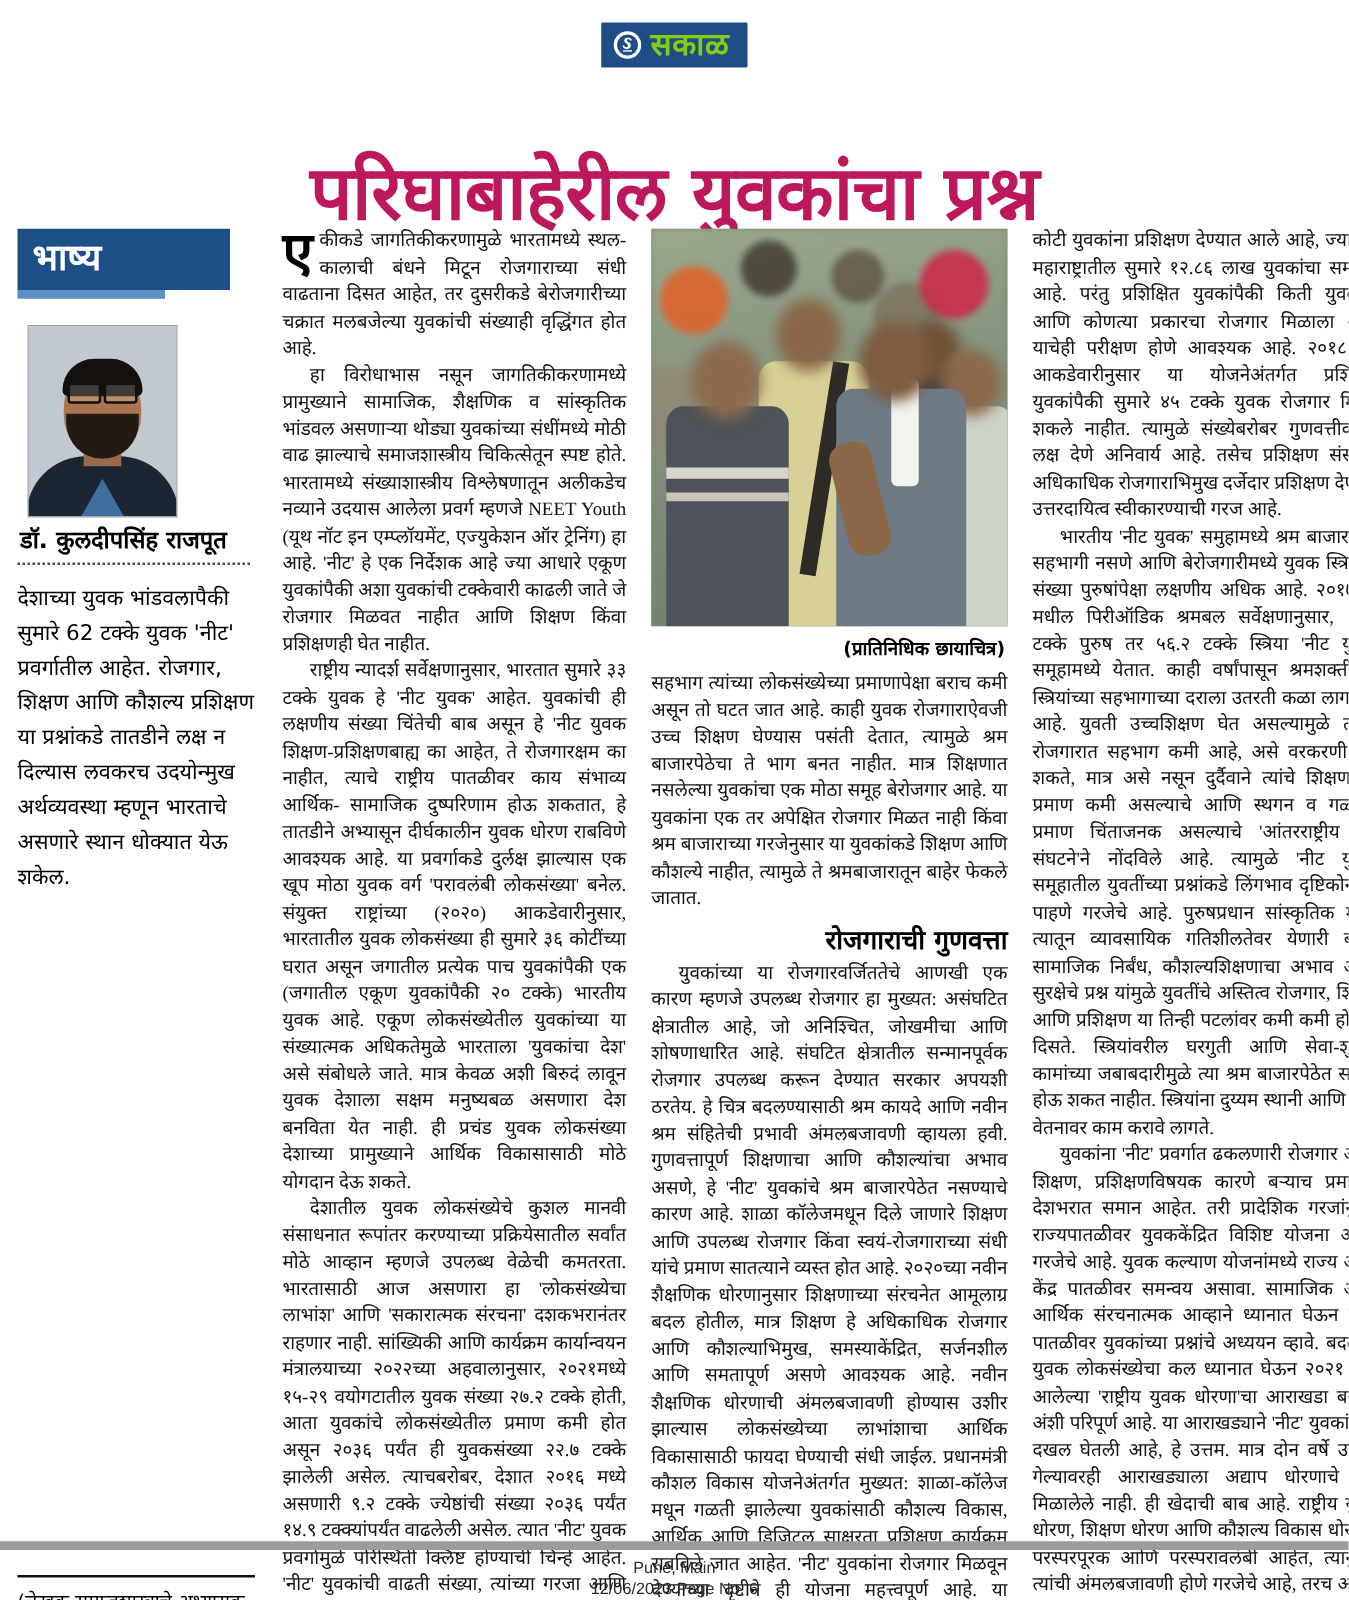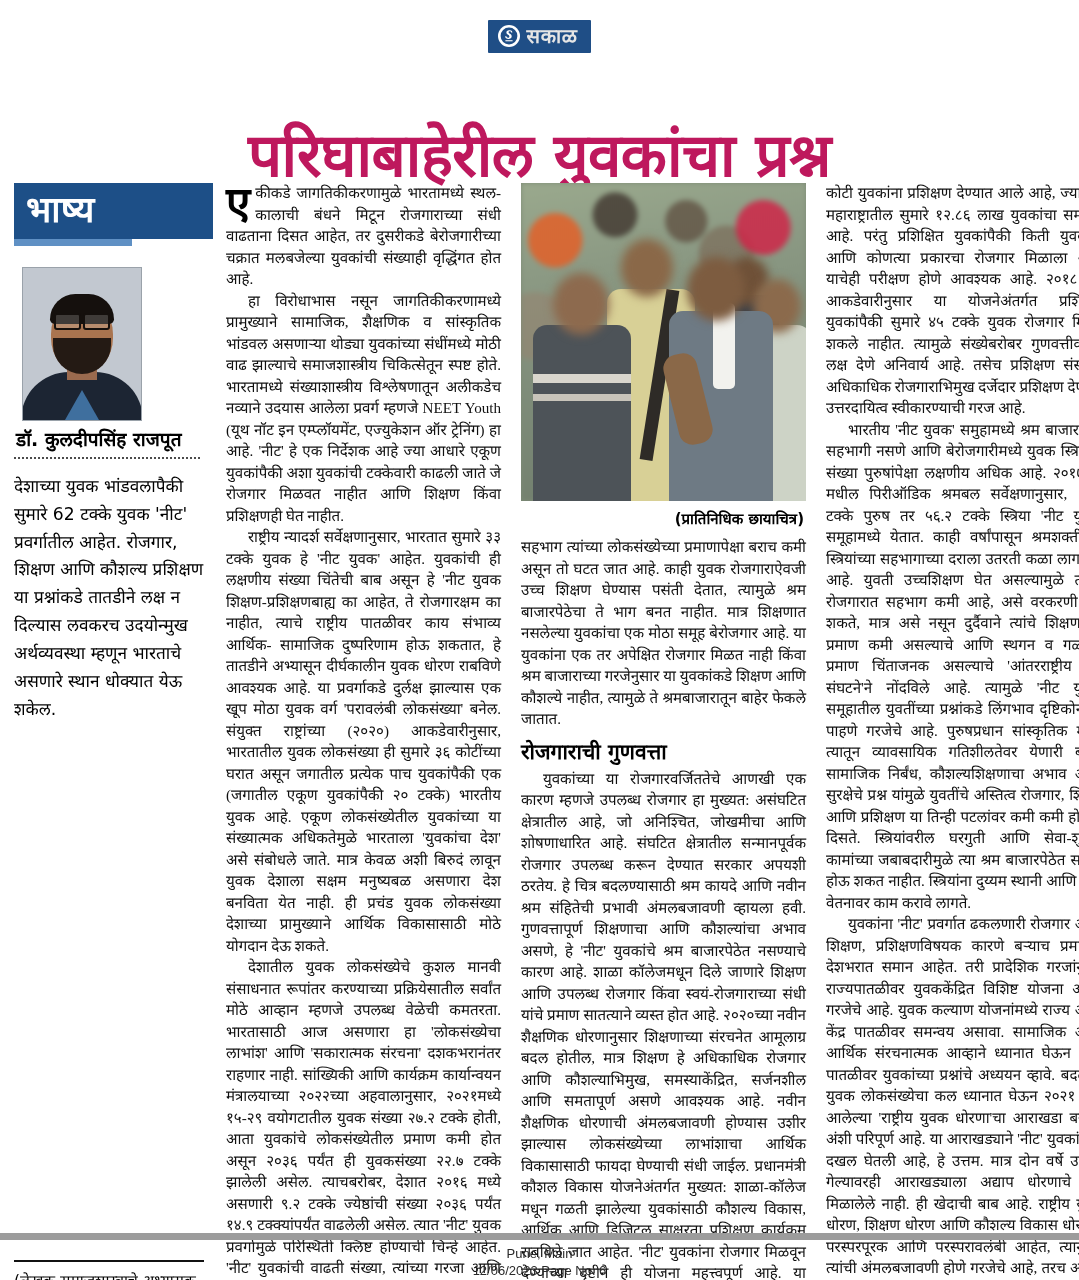--- a/index.html
+++ b/index.html
@@ -45,24 +45,24 @@
     width: 22px; height: 22px;
     border-radius: 50%;
     background: #ffffff;
     display: flex;
     align-items: center;
     justify-content: center;
     flex: none;
   }
   .masthead-logo svg { display:block; }
   .masthead-word {
-    color: #e5e5e5;
-    font-family: "DejaVu Sans", sans-serif;
-    font-weight: bold;
-    font-size: 20px;
+    color: #84cc16;
+    font-family: "DejaVu Sans", sans-serif;
+    font-weight: bold;
+    font-size: 25px;
     line-height: 1;
     letter-spacing: 0.5px;
   }
 
   
   .headline {
     position: absolute;
     left: 0; top: 78px;
     width: 1079px;
     text-align: center;
@@ -86,24 +86,24 @@
     column-gap: 20px;
   }
 
   
   .sidebar { position: relative; }
   .bhashya-banner {
     background: #1d4f87;
     color: #ffffff;
     font-family: "DejaVu Sans", sans-serif;
     font-weight: bold;
-    font-size: 36px;
+    font-size: 29px;
     line-height: 1;
     padding: 9px 12px 11px 12px;
-    width: 199px;
+    width: 170px;
     box-sizing: border-box;
   }
   .bhashya-underbar {
     width: 118px;
     height: 7px;
     background: #5f90c4;
     margin-bottom: 21px;
   }
   .author-photo {
     width: 118px;
@@ -219,20 +219,21 @@
     margin: 2px 5px 0 0;
     color: #000;
   }
   .subhead {
     font-family: "DejaVu Sans", sans-serif;
     font-weight: bold;
     font-size: 21px;
     line-height: 1.2;
     margin: 9px 0 4px 0;
     color: #000;
+    text-align: right;
   }
 
   
   .photo-block { margin: 0 0 4px 0; }
   .photo {
     width: 285px;
     height: 318px;
     position: relative;
     overflow: hidden;
     background: #7d8b76;

